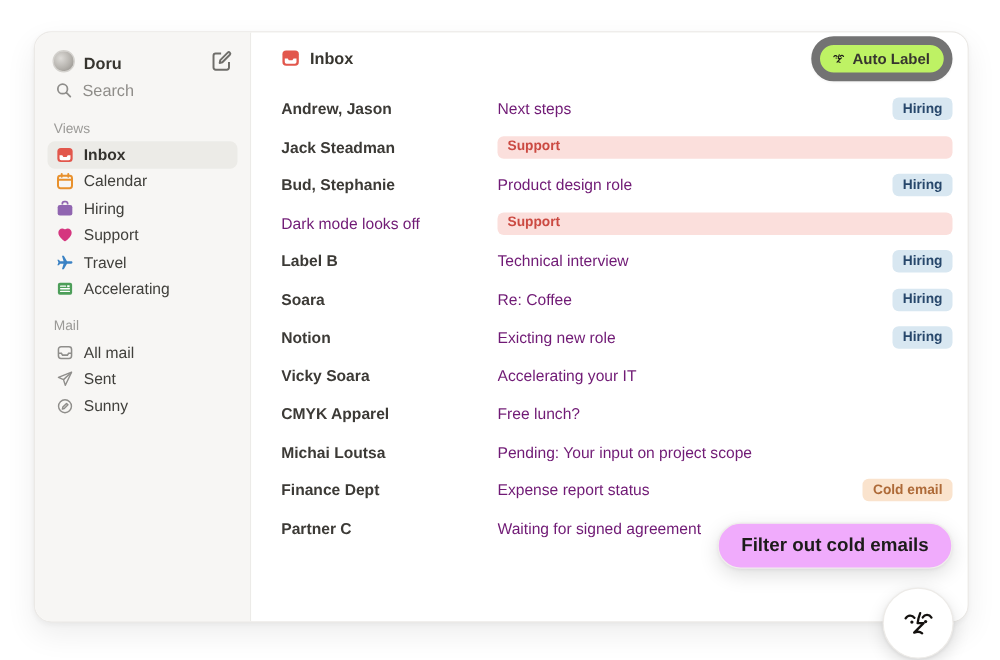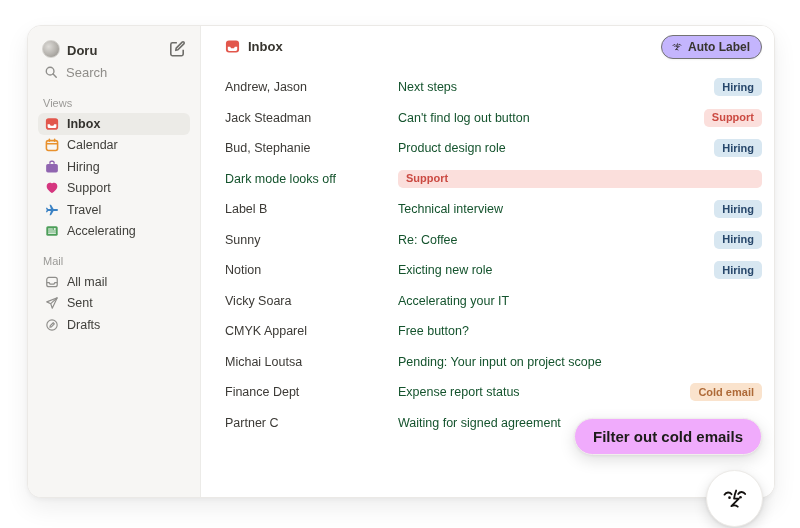--- a/index.html
+++ b/index.html
@@ -29,32 +29,32 @@
     border-radius:6px; color:#41403c; cursor:pointer; }
   .sb-item.selected { background:#ecebe7; font-weight:700; color:#34322e; }
   .sb-ic { width:15px; height:15px; display:flex; align-items:center; justify-content:center; flex:0 0 15px; }
   .sb-ic svg { width:14px; height:14px; display:block; }
 
   
   .main { flex:1; display:flex; flex-direction:column; background:#fff; padding:0 12px 0 24px; }
   .main-header { height:41px; display:flex; align-items:center; justify-content:space-between; }
   .mh-title { display:flex; align-items:center; gap:8px; font-size:13px; font-weight:700; }
   .mh-title svg { width:15px; height:15px; display:block; }
-  .auto-label { display:flex; align-items:center; gap:5px; border:1px solid #737373;
-    background:#c4b5fd; border-radius:999px; padding:4px 11px 4px 9px; font-size:12px; font-weight:600;
+  .auto-label { display:flex; align-items:center; gap:5px; border:7px solid #737373;
+    background:#bef264; border-radius:999px; padding:4px 11px 4px 9px; font-size:12px; font-weight:600;
     color:#37352f; box-shadow:0 1px 2px rgba(0,0,0,.05); cursor:pointer;
     font-family:"Liberation Sans", sans-serif; }
   .auto-label svg { width:12px; height:12px; display:block; }
 
   .rows { margin-top:5px; }
   .row { display:grid; grid-template-columns:173px 1fr auto; align-items:center;
     height:30.5px; font-size:12.5px; color:#45433f; cursor:pointer; }
-  .row .sender { font-weight:400; color:#3c3a36; white-space:nowrap;
+  .row .sender { font-weight:700; color:#3c3a36; white-space:nowrap;
     overflow:hidden; text-overflow:ellipsis; }
-  .row .subject { color:#14532d; padding-right:26px; white-space:nowrap;
+  .row .subject { color:#701a75; padding-right:26px; white-space:nowrap;
     overflow:hidden; text-overflow:ellipsis; }
   .badge { font-size:11px; font-weight:600; padding:2.5px 8px; border-radius:5px; line-height:1.2; }
   .badge:empty { display:none; }
   .badge[data-kind="hiring"]  { background:#d8e7f1; color:#27476b; }
   .badge[data-kind="support"] { background:#fbdfdc; color:#cb4a42; }
   .badge[data-kind="cold"]    { background:#fae3cd; color:#ae6a38; }
 
   
   .filter-pill { position:absolute; right:38px; top:418px; height:37px; padding:0 18px;
     background:#f0abfc; border:1px solid #f0eeec; border-radius:19px;
@@ -178,21 +178,21 @@
         <span>Sent</span>
       </div>
 
       <div class="sb-item">
         <span class="sb-ic">
           <svg viewBox="0 0 16 16" fill="none" stroke="#8f8e8b" stroke-width="1.3">
             <circle cx="8" cy="8" r="5.9"></circle>
             <path d="m5.6 10.6.4-1.8 3.4-3.4 1.3 1.3-3.4 3.4z" stroke-linejoin="round"></path>
             </svg>
         </span>
-        <span>Drafts</span>
+        <span>Sunny</span>
       </div>
     </div>
 
     <div class="main">
       <div class="main-header">
         <div class="mh-title">
           <svg viewBox="0 0 16 16">
             <rect x="1" y="1.5" width="14" height="13" rx="3.2" fill="#e2574c"></rect>
             <path d="M3 8.3h2.5l1 1.6h3l1-1.6H13v2.9A1.5 1.5 0 0 1 11.5 12.7h-7A1.5 1.5 0 0 1 3 11.2z" fill="#fff"></path>
           </svg>
@@ -211,55 +211,54 @@
       </div>
 
       <div class="rows">
         <div class="row">
           <span class="sender">Andrew, Jason</span>
           <span class="subject">Next steps</span>
           <span class="badge" data-kind="hiring">Hiring</span>
         </div>
         <div class="row">
           <span class="sender">Jack Steadman</span>
-          <span class="subject">Can't find log out button</span>
           <span class="badge" data-kind="support">Support</span>
         </div>
         <div class="row">
           <span class="sender">Bud, Stephanie</span>
           <span class="subject">Product design role</span>
           <span class="badge" data-kind="hiring">Hiring</span>
         </div>
         <div class="row">
           <span class="subject">Dark mode looks off</span>
           <span class="badge" data-kind="support">Support</span>
         </div>
         <div class="row">
           <span class="sender">Label B</span>
           <span class="subject">Technical interview</span>
           <span class="badge" data-kind="hiring">Hiring</span>
         </div>
         <div class="row">
-          <span class="sender">Sunny</span>
+          <span class="sender">Soara</span>
           <span class="subject">Re: Coffee</span>
           <span class="badge" data-kind="hiring">Hiring</span>
         </div>
         <div class="row">
           <span class="sender">Notion</span>
           <span class="subject">Exicting new role</span>
           <span class="badge" data-kind="hiring">Hiring</span>
         </div>
         <div class="row">
           <span class="sender">Vicky Soara</span>
           <span class="subject">Accelerating your IT</span>
 
         </div>
         <div class="row">
           <span class="sender">CMYK Apparel</span>
-          <span class="subject">Free button?</span>
+          <span class="subject">Free lunch?</span>
 
         </div>
         <div class="row">
           <span class="sender">Michai Loutsa</span>
           <span class="subject">Pending: Your input on project scope</span>
 
         </div>
         <div class="row">
           <span class="sender">Finance Dept</span>
           <span class="subject">Expense report status</span>

